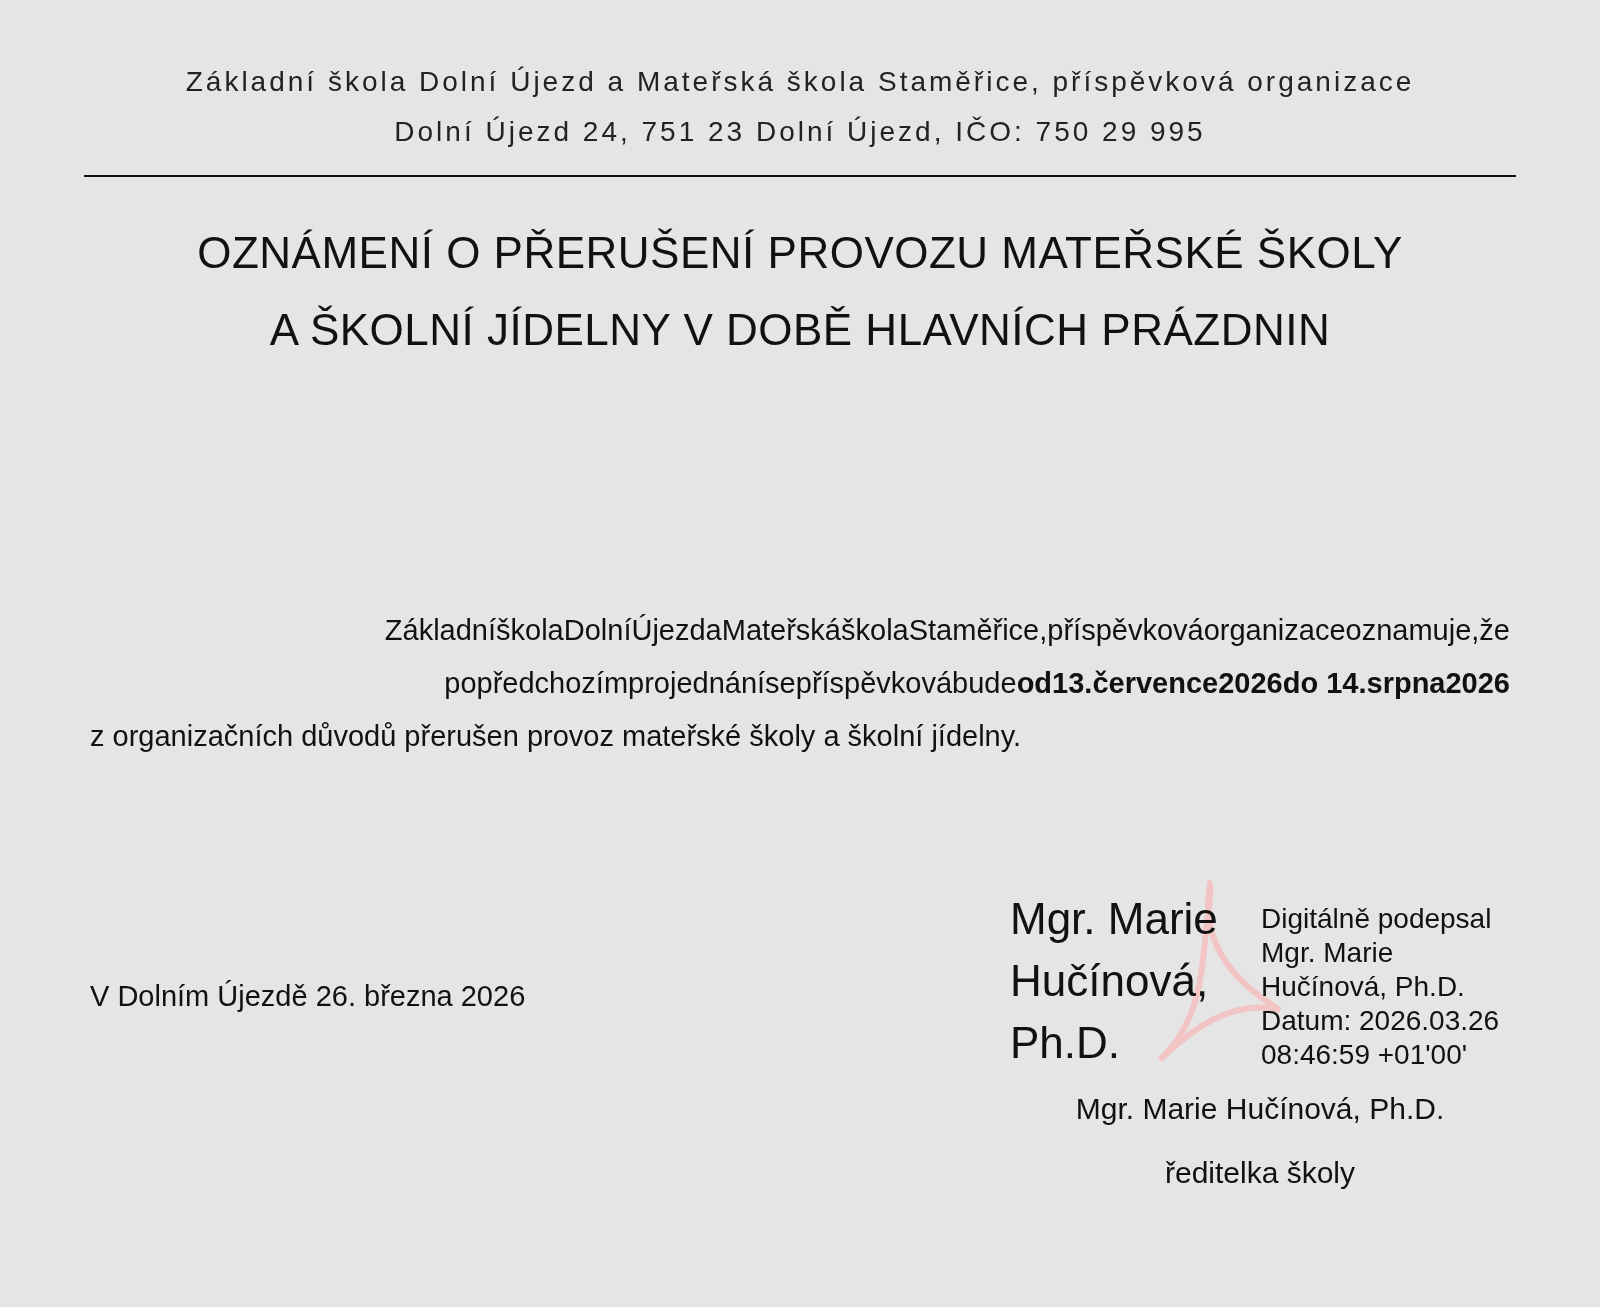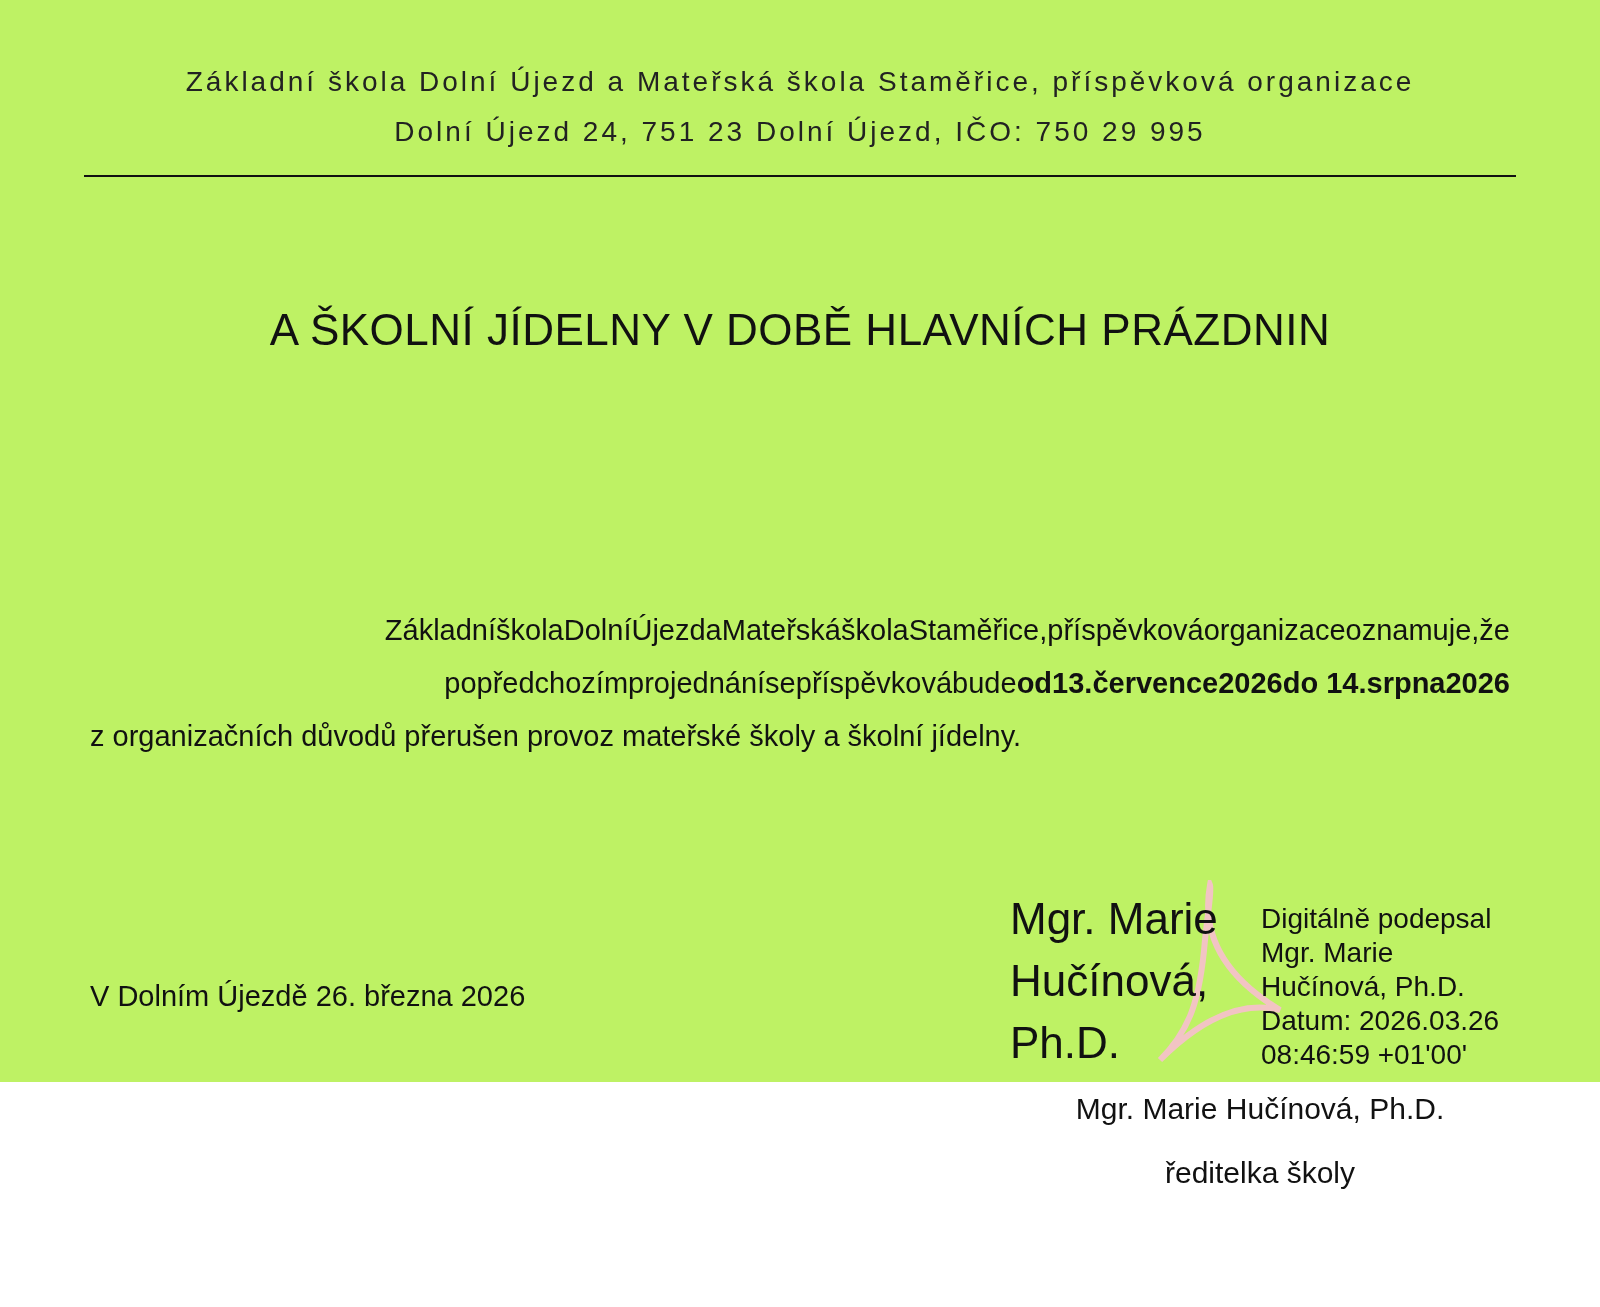--- a/index.html
+++ b/index.html
@@ -1,18 +1,18 @@
 <!DOCTYPE html>
 <html><head>
 <meta charset="utf-8">
 <style>
   html, body { margin: 0; padding: 0; background: #ffffff; }
   body { width: 1600px; height: 1307px; position: relative; overflow: hidden;
          font-family: "Liberation Sans", sans-serif; color: #000; }
-  .page { position: absolute; left: 0; top: 0; width: 1600px; height: 1082px; background: #bef264; }
+  .page { position: absolute; left: 0; top: 0; width: 1600px; height: 1307px; background: #e5e5e5; }
 
   .hdr-line { position: absolute; left: 0; width: 1600px; text-align: center;
               font-size: 28px; letter-spacing: 3px; color: #222; }
   .hdr-1 { top: 66px; }
   .hdr-2 { top: 116px; }
   .rule { position: absolute; left: 84px; top: 175px; width: 1432px; height: 0;
           border-top: 2px solid #111; }
 
   .title-line { position: absolute; left: 0; width: 1600px; text-align: center;
                 font-size: 44px; color: #111; letter-spacing: 0.5px; }
@@ -46,20 +46,21 @@
 </style>
 </head>
 <body>
 
 <div class="page">
 
   <div class="hdr-line hdr-1">Základní škola Dolní Újezd a Mateřská škola Staměřice, příspěvková organizace</div>
   <div class="hdr-line hdr-2">Dolní Újezd 24, 751 23 Dolní Újezd, IČO: 750 29 995</div>
   <div class="rule"></div>
 
+  <div class="title-line t1">OZNÁMENÍ O PŘERUŠENÍ PROVOZU MATEŘSKÉ ŠKOLY</div>
   <div class="title-line t2">A ŠKOLNÍ JÍDELNY V DOBĚ HLAVNÍCH PRÁZDNIN</div>
 
   <div class="body-line bl1 justify" id="bl1">
       <span>Základní</span>
       <span>škola</span>
       <span>Dolní</span>
       <span>Újezd</span>
       <span>a</span>
       <span>Mateřská</span>
       <span>škola</span>

